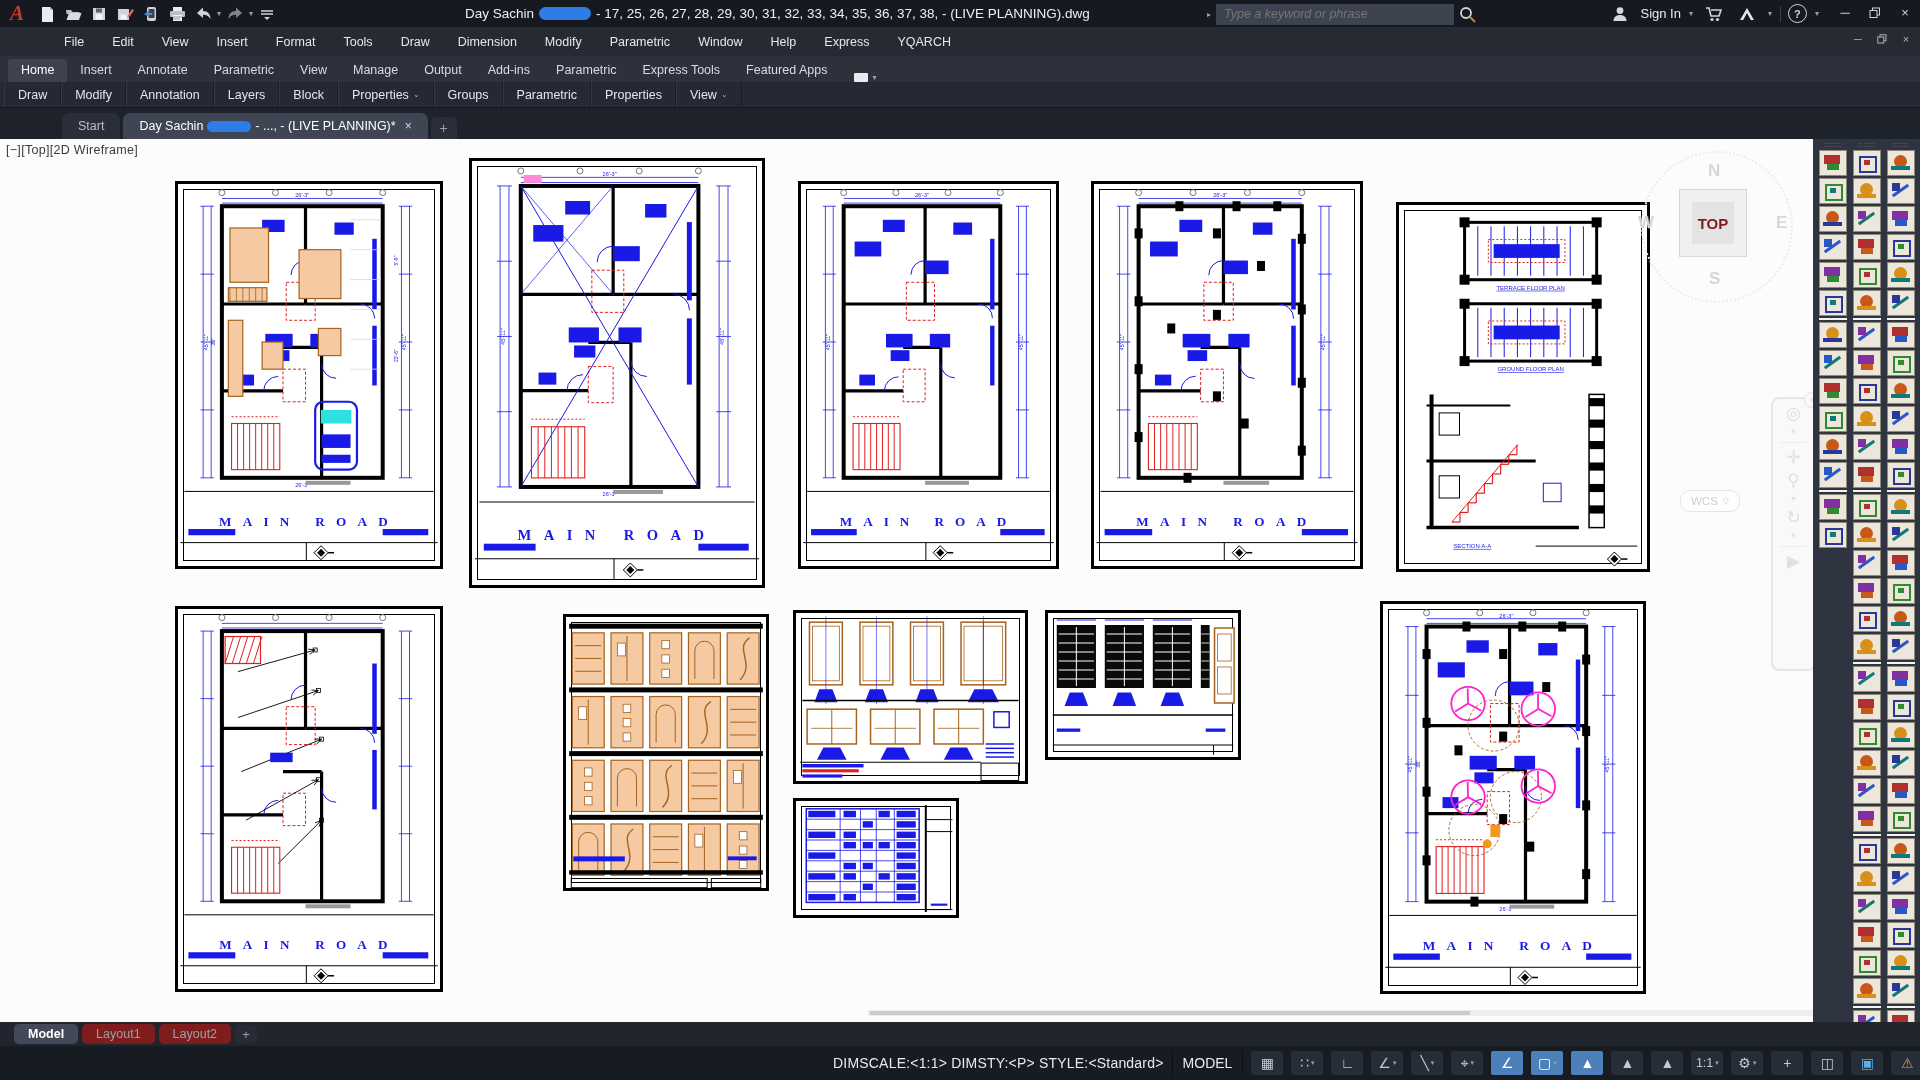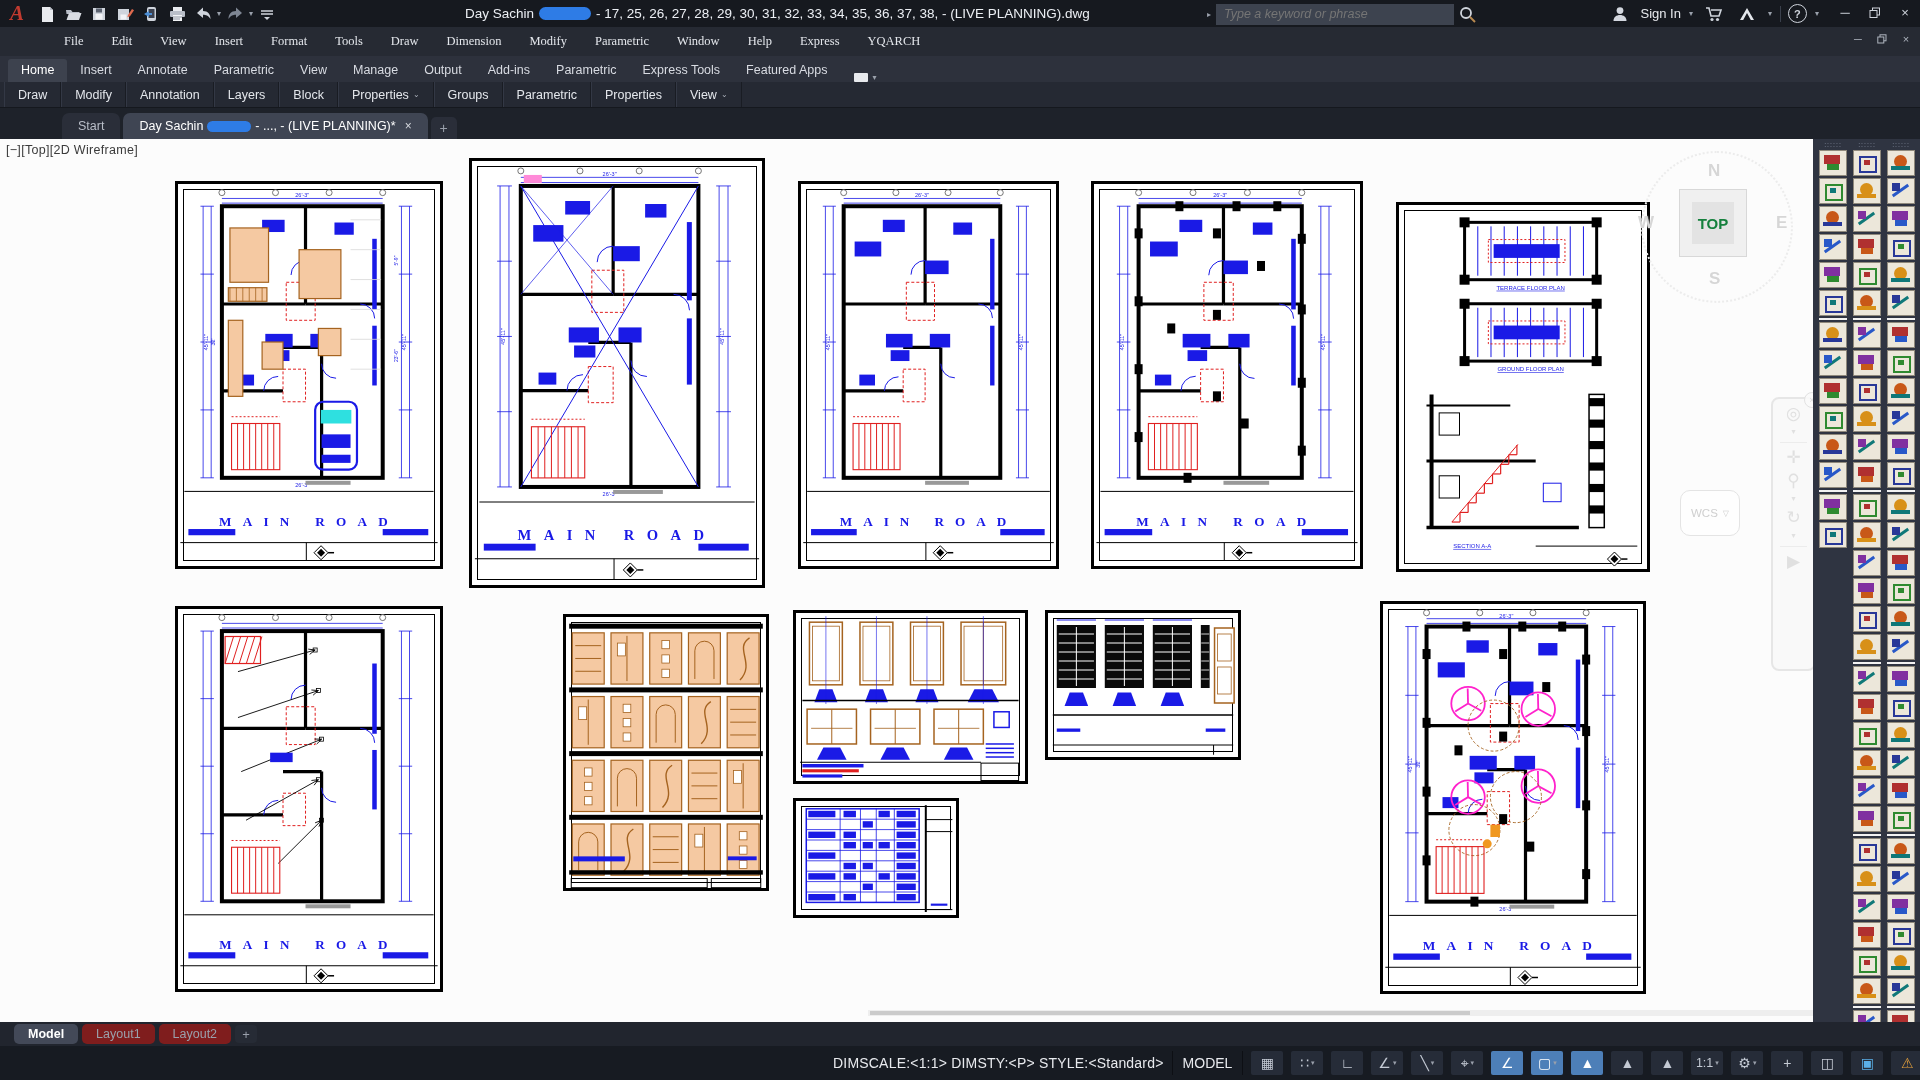--- a/index.html
+++ b/index.html
@@ -30,21 +30,21 @@
   .search{width:222px;height:21px;background:#3d434f;border:none;outline:none;color:#aab1bc;
      font-style:italic;font-size:12.5px;padding:0 8px;font-family:"Liberation Sans",sans-serif;}
   .tb-right{position:absolute;right:100px;top:0;height:27px;display:flex;align-items:center;gap:7px;color:#d5d8de;}
   .signin{font-size:13px;color:#e8eaee;}
   .helpq{width:17px;height:17px;border:1.5px solid #cfd4dc;border-radius:50%;display:flex;align-items:center;justify-content:center;font-size:11px;color:#cfd4dc;font-weight:bold;}
   .winbtns{position:absolute;right:0;top:0;display:flex;}
   .winbtn{width:30px;height:25px;display:flex;align-items:center;justify-content:center;color:#cfd4dc;font-size:13px;}
   .winbtns2{position:absolute;right:2px;top:29px;display:flex;}
   .winbtn2{width:24px;height:20px;display:flex;align-items:center;justify-content:center;color:#aeb4be;font-size:11px;}
   
-  .menu-item{padding:0 14px;font-size:12.5px;color:#e4e7ec;height:29px;display:flex;align-items:center;font-family:Liberation Serif, serif;}
+  .menu-item{padding:0 14px;font-size:12.5px;color:#e4e7ec;height:29px;display:flex;align-items:center;}
   .rtab{padding:4px 13px 5px 13px;font-size:12.5px;color:#d8dbe2;}
   .rtab.active{background:#3d424e;color:#fff;border-radius:3px 3px 0 0;}
   .rtoggle{display:flex;align-items:center;gap:3px;margin-left:14px;}
   .rtoggle .box{width:14px;height:9px;background:#e8eaee;border-radius:1px;}
   .panel-btn{padding:0 13px;height:25px;display:flex;align-items:center;gap:4px;font-size:12.5px;color:#e4e7ec;
      border-right:1px solid #191c23;border-left:1px solid #333845;}
   .panel-arrow{font-size:8px;color:#aab0ba;}
   
   .ftab{height:26px;display:flex;align-items:center;padding:0 16px;font-size:12.5px;color:#b9bec8;
      background:#2a2e39;border-radius:7px 7px 0 0;margin-right:3px;white-space:nowrap;}
@@ -53,22 +53,22 @@
   .ftab-close{margin-left:9px;color:#d5d8de;font-size:12px;}
   .ftab-plus{width:26px;height:22px;background:#2a2e39;border-radius:5px 5px 0 0;display:flex;align-items:center;justify-content:center;color:#9aa0ab;font-size:14px;}
   
   .vp-label{left:6px;top:143px;font-size:12.5px;color:#3a3a3a;letter-spacing:.3px;}
   .drawing{position:absolute;}
   .vcube{left:1633px;top:143px;width:166px;height:228px;}
   .vc-circle{position:absolute;left:8px;top:8px;width:148px;height:148px;border:2px dotted #ececec;border-radius:50%;}
   .vc-letter{position:absolute;font-weight:bold;font-size:17px;color:#d6d6d6;text-shadow:0 0 2px #fff;}
   .vc-top{position:absolute;left:46px;top:46px;width:66px;height:66px;background:#f0f0f0;border:1px solid #d8d8d8;display:flex;align-items:center;justify-content:center;}
   .vc-top-inner{position:absolute;left:12px;top:12px;width:42px;height:42px;background:#e3e3e3;}
-  .vc-top-label{position:relative;color:#15803d;font-weight:bold;font-size:15px;}
-  .wcs{left:1680px;top:490px;height:20px;padding:12px 10px;border:1.5px solid #e4e4e4;border-radius:10px;
+  .vc-top-label{position:relative;color:#7f1d1d;font-weight:bold;font-size:15px;}
+  .wcs{left:1680px;top:490px;height:20px;padding:0 10px;border:1.5px solid #e4e4e4;border-radius:10px;
      display:flex;align-items:center;gap:5px;color:#cfcfcf;font-size:11.5px;background:rgba(255,255,255,.6);}
   .navbar{left:1771px;top:397px;width:41px;height:264px;background:rgba(248,248,248,.92);
      border:2px solid #e6e6e6;border-radius:8px;display:flex;flex-direction:column;align-items:center;padding-top:6px;gap:6px;}
   .nb-ic{color:#e0e0e0;font-size:17px;line-height:1;}
   .nb-sep{width:27px;height:1px;background:#ececec;}
   .nb-close{position:absolute;right:-6px;top:-7px;width:14px;height:14px;border:1.5px solid #e2e2e2;border-radius:50%;
      color:#dcdcdc;font-size:9px;display:flex;align-items:center;justify-content:center;background:rgba(250,250,250,.9);}
   .hscroll{left:868px;top:1010px;width:945px;height:6px;background:#eeeeee;}
   .hscroll-thumb{position:absolute;left:2px;top:1px;width:600px;height:4px;background:#cbcbcb;}
   

